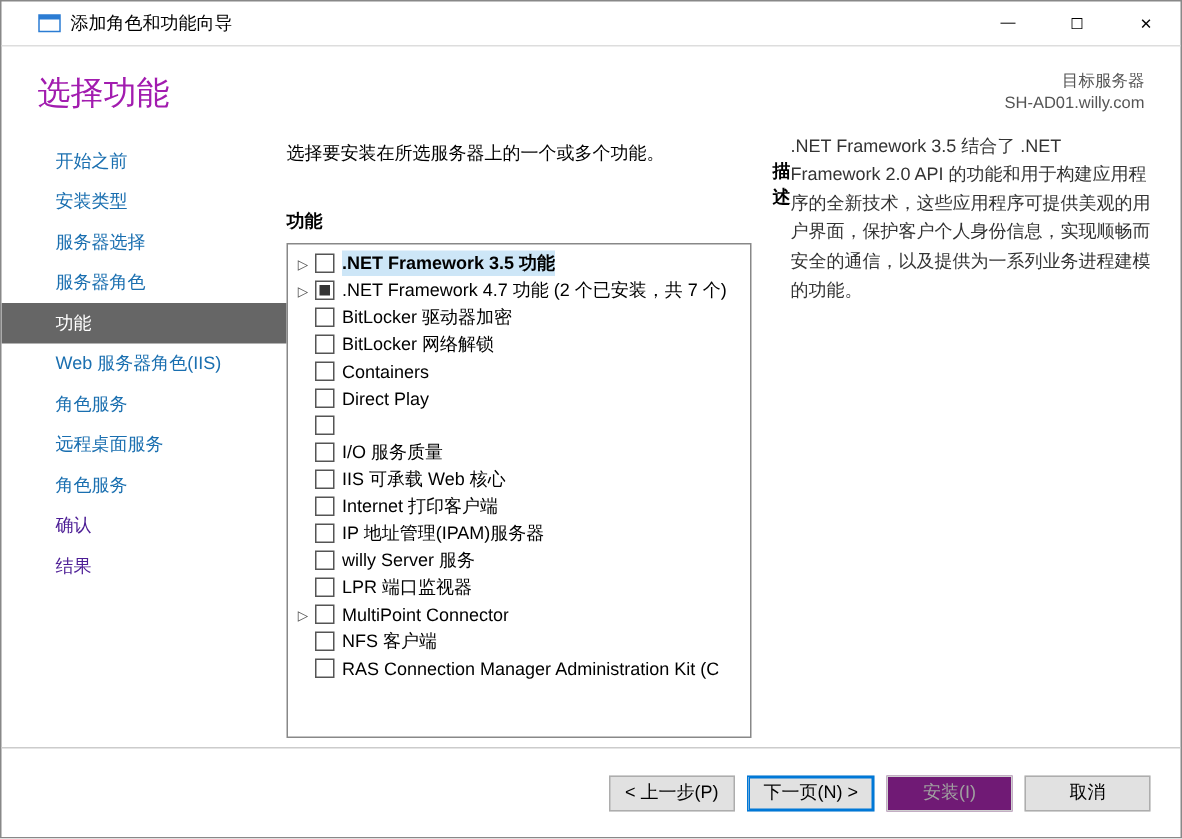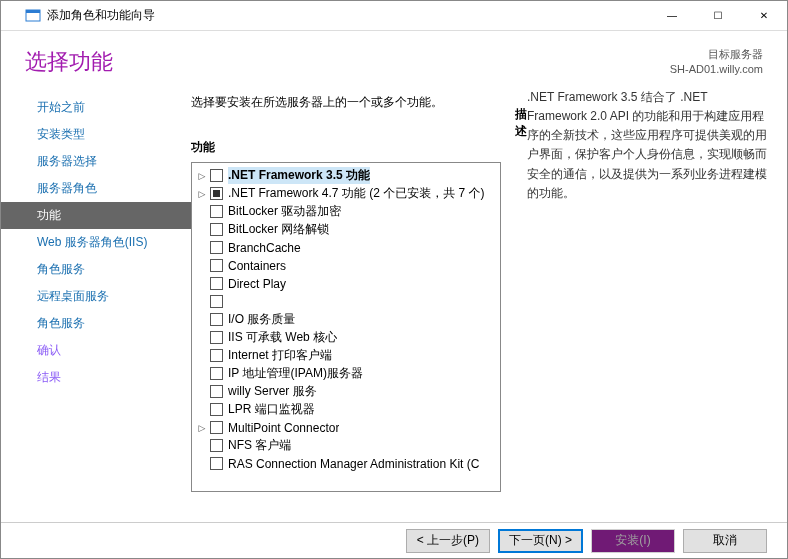--- a/index.html
+++ b/index.html
@@ -10,35 +10,35 @@
   .titlebar .title { flex: 1; font-size: 12px; }
   .titlebar .winbtn { width: 46px; height: 30px; display: flex; align-items: center; justify-content: center; font-family: "Segoe UI Symbol", sans-serif; font-size: 10px; }
   .header { display: flex; padding: 16px 24px 10px 24px; align-items: flex-start; }
   .header .page-title { color: #a21caf; font-size: 22px; font-weight: 400; flex: 1; }
   .header .target { text-align: right; font-size: 11px; color: #555; line-height: 1.4; }
   .content { flex: 1; display: flex; overflow: hidden; padding: 0; }
   .sidebar { width: 190px; padding-top: 6px; }
   .sidebar .item { padding: 5px 10px 5px 36px; font-size: 12px; color: #1a6fb0; cursor: default; }
   .sidebar .item.sub { padding-left: 36px; }
   .sidebar .item.selected { background: #666; color: #fff; }
-  .sidebar .item.disabled { color: #8b5cf6; }
+  .sidebar .item.disabled { color: #4c1d95; }
   .main { flex: 1; display: flex; padding: 0 20px 0 0; gap: 14px; }
   .main-left { flex: 0 0 310px; display: flex; flex-direction: column; }
   .main-right { flex: 1; display: flex; }
   .instruction { margin: 6px 0 10px 0; font-size: 12px; }
   .section-label { font-weight: bold; font-size: 12px; margin: 18px 0 6px 0; }
   .tree-wrap { border: 1px solid #888; height: 330px; overflow-y: scroll; overflow-x: hidden; padding: 4px 0; }
   .tree-row { display: flex; align-items: center; height: 18px; font-size: 12px; padding-right: 4px; white-space: nowrap; }
   .tree-row .expander { width: 12px; text-align: center; font-size: 9px; color: #555; margin-left: 4px; flex-shrink: 0; }
   .tree-row .chk { width: 13px; height: 13px; border: 1px solid #555; margin: 0 5px 0 2px; flex-shrink: 0; display: flex; align-items: center; justify-content: center; }
   .tree-row .chk.partial::after { content: ""; width: 7px; height: 7px; background: #333; }
   .tree-row .lbl { overflow: hidden; text-overflow: ellipsis; }
   .tree-row .lbl.highlighted { background: #cde6f7; font-weight: bold; }
   .desc-text { font-size: 12px; line-height: 1.6; color: #333; }
-  .footer { height: 36px; border-top: 1px solid #ccc; display: flex; align-items: center; justify-content: flex-end; padding: 0 20px; gap: 8px; }
+  .footer { height: 60px; border-top: 1px solid #ccc; display: flex; align-items: center; justify-content: flex-end; padding: 0 20px; gap: 8px; }
   .footer button { min-width: 84px; height: 24px; font-size: 12px; background: #e1e1e1; border: 1px solid #adadad; padding: 0 10px; }
   .footer button:disabled { color: #a0a0a0; background: #701a75; border-color: #d0d0d0; }
   .footer button.default { border: 1px solid #0078d7; box-shadow: inset 0 0 0 1px #0078d7; }
   
   .tree-wrap::-webkit-scrollbar { width: 16px; }
   .tree-wrap::-webkit-scrollbar-track { background: #f0f0f0; }
   .tree-wrap::-webkit-scrollbar-thumb { background: #c1c1c1; }
 </style>
 </head>
 <body>
@@ -95,25 +95,20 @@
             </div>
             <div class="tree-row">
               <span class="expander"></span>
               <span class="chk"></span>
               <span class="lbl">BitLocker 驱动器加密</span>
             </div>
             <div class="tree-row">
               <span class="expander"></span>
               <span class="chk"></span>
               <span class="lbl">BitLocker 网络解锁</span>
-            </div>
-            <div class="tree-row">
-              <span class="expander"></span>
-              <span class="chk"></span>
-              <span class="lbl">BranchCache</span>
             </div>
             <div class="tree-row">
               <span class="expander"></span>
               <span class="chk"></span>
               <span class="lbl">Containers</span>
             </div>
             <div class="tree-row">
               <span class="expander"></span>
               <span class="chk"></span>
               <span class="lbl">Direct Play</span>

